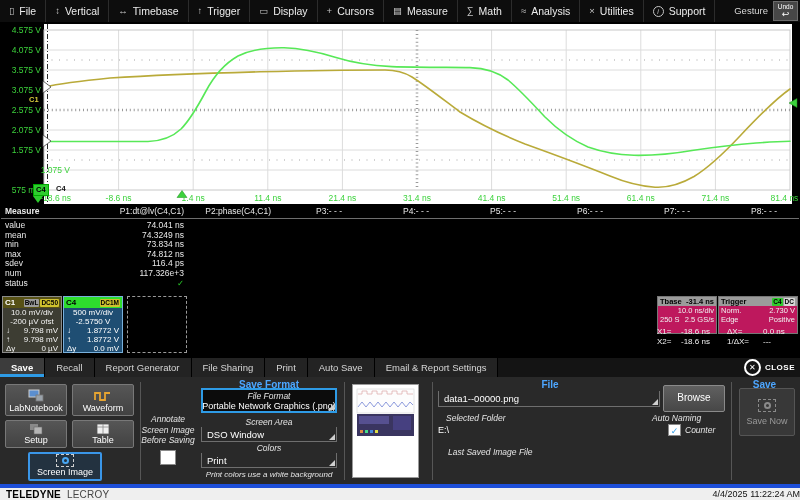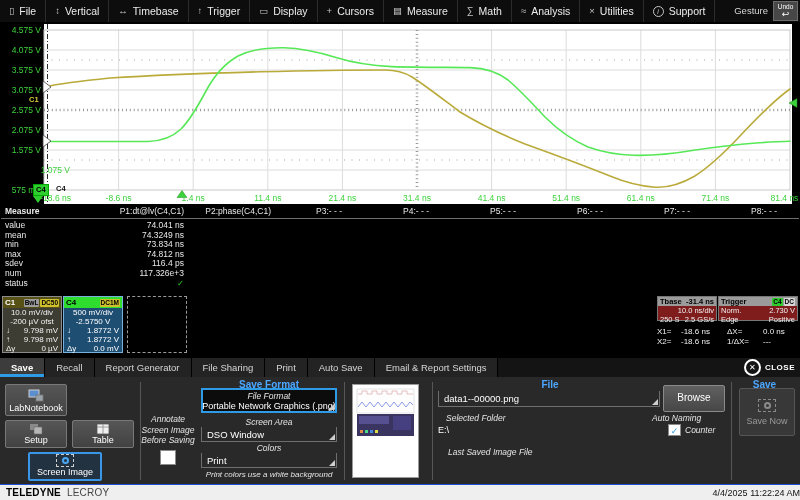--- a/index.html
+++ b/index.html
@@ -49,21 +49,21 @@
   .b-white{background:#d8d8d8;color:#000}
   .descbox .rw{display:flex;justify-content:center;padding:0 3px;height:9px;line-height:9px}
   .descbox .rw .lft{margin-right:auto}
   #c1-box{left:2px;background:#3d3d33;border:1px solid #8a8a8a;color:#f2f2f2}
   #c1-box .hd{background:#575115;color:#fff}
   #c4-box{left:63px;background:#1f4e73;border:1px solid #79b0dc;color:#fff}
   #c4-box .hd{background:#2edd2e;color:#000}
   #empty-slot{position:absolute;left:127px;top:296px;width:60px;height:57px;border:1px dashed #9a9a9a;box-sizing:border-box;z-index:2}
 
   
-  .tt-box{position:absolute;top:296px;height:25px;box-sizing:border-box;border:1px solid #777;background:#7f1d1d;color:#f0f0f0;font-size:7.5px;z-index:2}
+  .tt-box{position:absolute;top:296px;height:38px;box-sizing:border-box;border:1px solid #777;background:#be185d;color:#f0f0f0;font-size:7.5px;z-index:2}
   .tt-box .hd{height:9px;line-height:9px;background:#9b9b9b;color:#000;display:flex;align-items:center;padding:0 2px;font-weight:bold}
   .tt-box .hd .sp{flex:1}
   .tt-box .rw{display:flex;justify-content:space-between;padding:0 2px;height:9px;line-height:9px}
   .tt-box .rw.single{justify-content:flex-end}
   #tbase-box{left:657px;width:60px}
   #trigger-box{left:718px;width:80px}
   #cursor-readout{position:absolute;left:657px;top:327px;width:141px;color:#f0f0f0;font-size:8px;z-index:2}
   .cur-row{display:grid;grid-template-columns:24px 46px 36px 35px;height:9.5px;line-height:9.5px}
   .cur-row .rv{text-align:left}
 
@@ -105,21 +105,21 @@
 
   #thumbnail{position:absolute;left:352px;top:26px;width:67px;height:94px;background:#fff;border:1px solid #9a9a9a;box-sizing:border-box}
 
   #browse-btn{position:absolute;left:663px;top:27px;width:60px;height:25px;background:linear-gradient(#606060,#474747);
               border:1px solid #8a8a8a;border-radius:2px;color:#fff;font-size:10px;text-align:center;line-height:23px}
   #savenow-btn{position:absolute;left:739px;top:30px;width:56px;height:48px;background:#383838;border:1px solid #555;
                border-radius:2px;color:#9a9a9a;font-size:9px;text-align:center;display:flex;flex-direction:column;
                align-items:center;justify-content:center;gap:4px;box-sizing:border-box}
 
   
-  #statusbar{position:absolute;left:0;top:484px;width:800px;height:16px;background:#efefef;border-top:1px solid #1d4ed8;
+  #statusbar{position:absolute;left:0;top:484px;width:800px;height:16px;background:#efefef;border-top:4px solid #1d4ed8;
              box-sizing:border-box;z-index:5;display:flex;align-items:center}
   #brand{margin-left:6px;font-size:10px;color:#000;letter-spacing:.2px}
   #brand .bld{font-weight:bold}
   #brand .lt{color:#444;margin-left:3px}
   #datetime{margin-left:auto;font-size:9px;color:#111}
 </style>
 </head>
 <body>
 
 <svg id="scope-svg" width="800" height="358" viewBox="0 0 800 358">
@@ -449,20 +449,26 @@
     <span id="close-text">CLOSE</span>
   </div>
 
   <div class="toolbtn" id="btn-labnotebook" style="left:5px;top:26px;height:32px">
     <svg width="18" height="14" viewBox="0 0 18 14">
       <rect x="2" y="1" width="10" height="7" fill="#5b8fd0" stroke="#cfcfcf" stroke-width="1"></rect>
       <rect x="9" y="6" width="7" height="6" fill="#9aa2aa" stroke="#777" stroke-width="0.8"></rect>
     </svg>
     <span>LabNotebook</span>
   </div>
+  <div class="toolbtn" id="btn-waveform" style="left:72px;top:26px;height:32px">
+    <svg width="18" height="14" viewBox="0 0 18 14">
+      <polyline points="1,11 1,4 6,4 6,11 11,11 11,4 16,4" fill="none" stroke="#e6a431" stroke-width="1.8"></polyline>
+    </svg>
+    <span>Waveform</span>
+  </div>
   <div class="toolbtn" id="btn-setup" style="left:5px;top:62px;height:28px">
     <svg width="16" height="12" viewBox="0 0 16 12">
       <rect x="2" y="1" width="8" height="6" fill="#8a8a8a"></rect>
       <rect x="6" y="4" width="8" height="7" fill="#b5b5b5" stroke="#666" stroke-width="0.6"></rect>
     </svg>
     <span>Setup</span>
   </div>
   <div class="toolbtn" id="btn-table" style="left:72px;top:62px;height:28px">
     <svg width="16" height="12" viewBox="0 0 16 12">
       <rect x="2" y="1" width="12" height="10" fill="#f0f0f0" stroke="#555" stroke-width="0.8"></rect>

